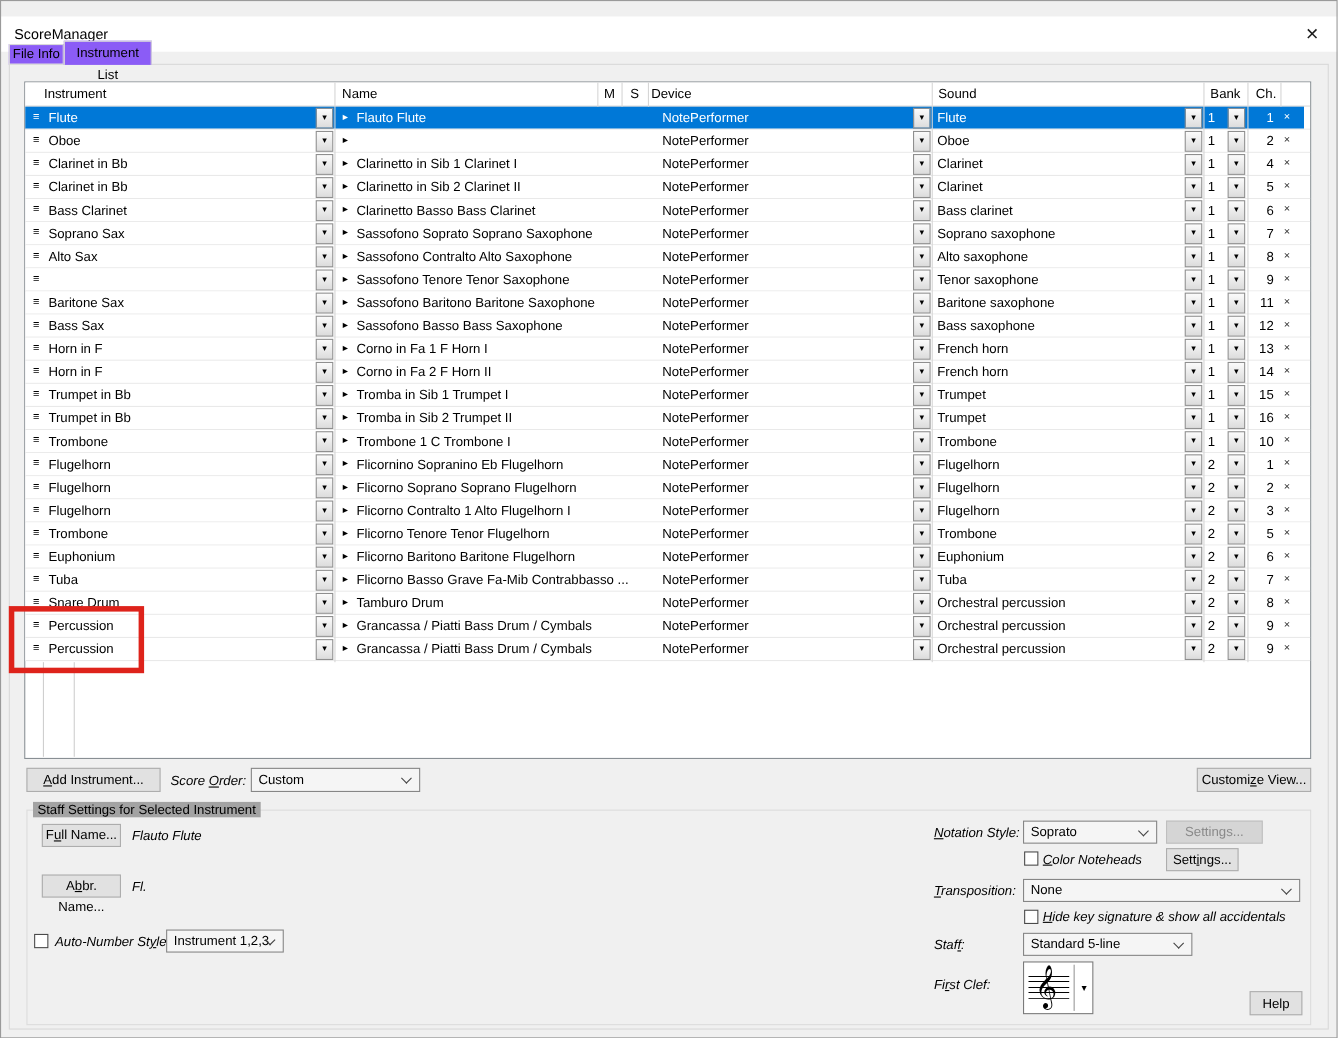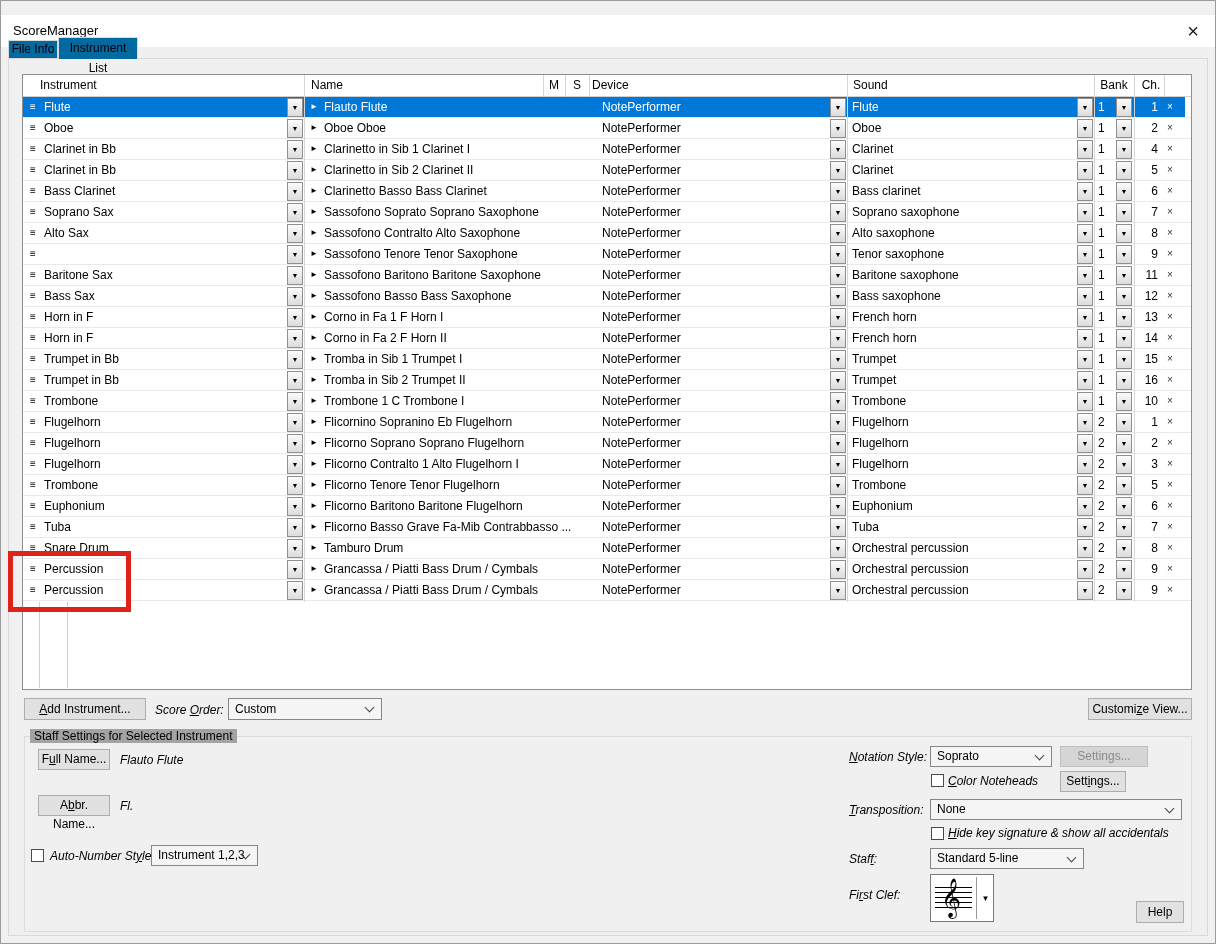--- a/index.html
+++ b/index.html
@@ -10,21 +10,21 @@
 
   .window-frame { position:absolute; inset:0; border:1px solid #9a9a9a; pointer-events:none; z-index:99; }
 
   
   .titlebar { position:absolute; left:0; top:0; width:100%; height:32px; background:#fff;margin-top:15px; }
   .title-text { position:absolute; left:13px; top:8px; font-size:13px; }
   .close-btn { position:absolute; right:10px; top:3px; width:26px; height:26px; text-align:center;
                font-size:20px; line-height:26px; color:#1b1b1b; cursor:default; }
 
   
-  .tab { position:absolute; background:#0369a1; border:1px solid #d9d9d9; text-align:center; }
+  .tab { position:absolute; background:#8b5cf6; border:1px solid #d9d9d9; text-align:center; }
   .tab.inactive { left:8px; top:40px; width:50px; height:19px; line-height:17px; }
   .tab.active { left:58px; top:37px; width:80px; height:22px; line-height:20px; border-bottom:none; z-index:3; }
   .tab-page { position:absolute; left:8px; top:58px; width:1200px; height:878px;
               background:#f0f0f0; border:1px solid #d9d9d9; z-index:1; }
 
   
   .list-panel { position:absolute; left:22px; top:74px; width:1170px; height:616px;
                 background:#fff; border:1px solid #898f94; z-index:2; }
   .tbl-header { position:absolute; left:0; top:0; width:100%; height:22px; background:#fff;
                 border-bottom:1px solid #d0d0d0; }
@@ -138,21 +138,20 @@
     <span class="icon c-del">×</span>
   </div>
 
   <div class="row">
     <span class="icon c-drag">≡</span>
     <span class="cell c-instr">Oboe</span>
     <span class="mini-drop d-instr">
           <span class="tri">▼</span>
         </span>
     <span class="icon c-expand">►</span>
-    <span class="cell c-name">Oboe Oboe</span>
     <span class="cell c-device">NotePerformer</span>
     <span class="mini-drop d-device">
           <span class="tri">▼</span>
         </span>
     <span class="cell c-sound">Oboe</span>
     <span class="mini-drop d-sound">
           <span class="tri">▼</span>
         </span>
     <span class="cell c-bank">1</span>
     <span class="mini-drop d-bank">

